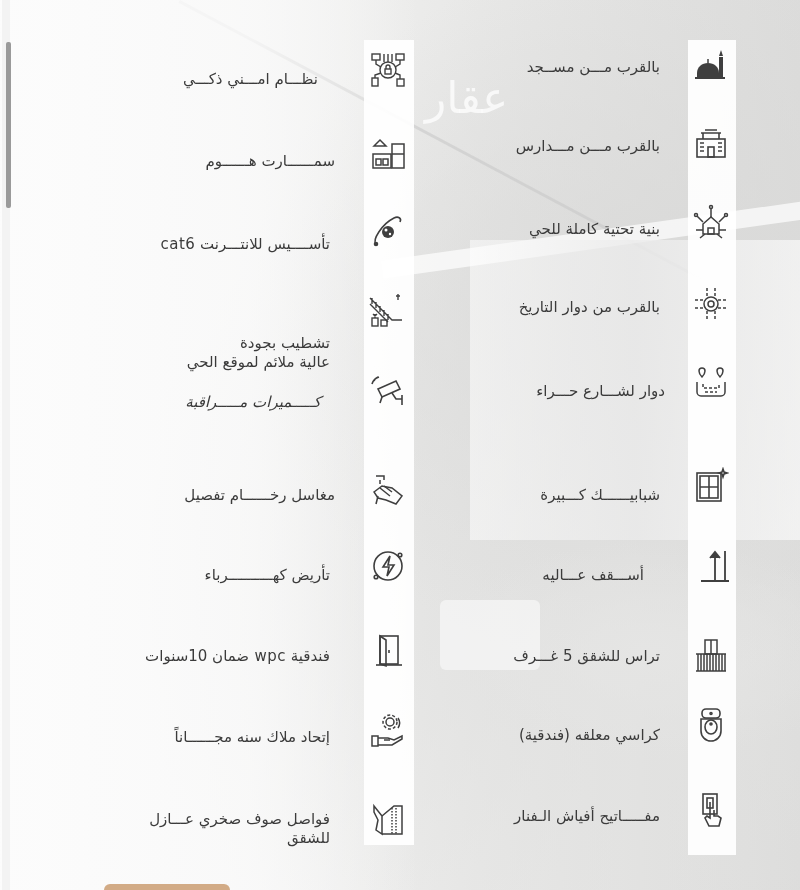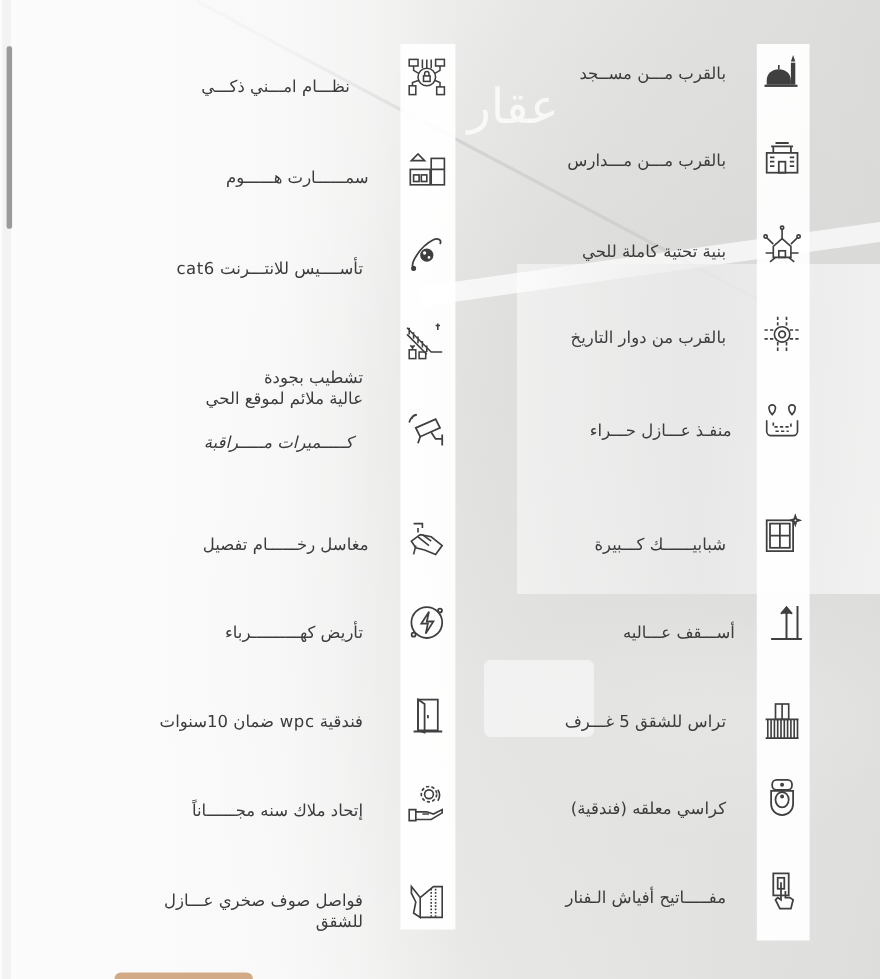--- a/index.html
+++ b/index.html
@@ -148,42 +148,42 @@
   </div>
 
   <div>
     <div class="icon" style="left:691px;top:362px;">
       <svg viewBox="0 0 36 36" fill="none" stroke="#3f3f3f" stroke-width="1.5">
           <path d="M9 4a3 3 0 0 1 3 3c0 3-3 6-3 6s-3-3-3-6a3 3 0 0 1 3-3zM27 4a3 3 0 0 1 3 3c0 3-3 6-3 6s-3-3-3-6a3 3 0 0 1 3-3z"></path>
           <path d="M4 18v10a4 4 0 0 0 4 4h20a4 4 0 0 0 4-4V18"></path>
           <path d="M10 20v4h16v-4M12 28h12" stroke-dasharray="3 2"></path>
         </svg>
     </div>
-    <div class="label" style="right:135px;top:382px;">منفـذ عـــازل حـــراء</div>
+    <div class="label" style="right:135px;top:382px;">دوار لشـــارع حـــراء</div>
   </div>
 
   <div>
     <div class="icon" style="left:691px;top:465px;">
       <svg viewBox="0 0 36 36" fill="none" stroke="#3f3f3f" stroke-width="1.6">
           <rect x="4" y="6" width="24" height="28"></rect>
           <rect x="7" y="9" width="18" height="22"></rect>
           <path d="M16 9v22M7 20h18"></path>
           <path d="M30 2l1 3 3 1-3 1-1 3-1-3-3-1 3-1z"></path>
         </svg>
     </div>
     <div class="label" style="right:140px;top:486px;text-align:center;">شبابيــــــك كـــبيرة</div>
   </div>
 
   <div>
     <div class="icon" style="left:695px;top:545px;">
       <svg viewBox="0 0 36 36" fill="none" stroke="#3f3f3f" stroke-width="1.8">
           <path d="M4 34h28M28 4v30M18 34V6M13 11l5-6 5 6" fill="#3f3f3f"></path>
         </svg>
     </div>
-    <div class="label" style="right:132px;top:566px;">أســـقف عـــاليه</div>
+    <div class="label" style="right:156px;top:566px;">أســـقف عـــاليه</div>
   </div>
 
   <div>
     <div class="icon" style="left:691px;top:636px;">
       <svg viewBox="0 0 36 36" fill="none" stroke="#3f3f3f" stroke-width="1.5">
           <rect x="12" y="2" width="12" height="14"></rect>
           <path d="M18 2v14M3 16h30M3 33h30M5 16v17M8 16v17M11 16v17M14 16v17M17 16v17M20 16v17M23 16v17M26 16v17M29 16v17M32 16v17"></path>
         </svg>
     </div>
     <div class="label" style="right:140px;top:647px;">تراس للشقق 5 غـــرف</div>

